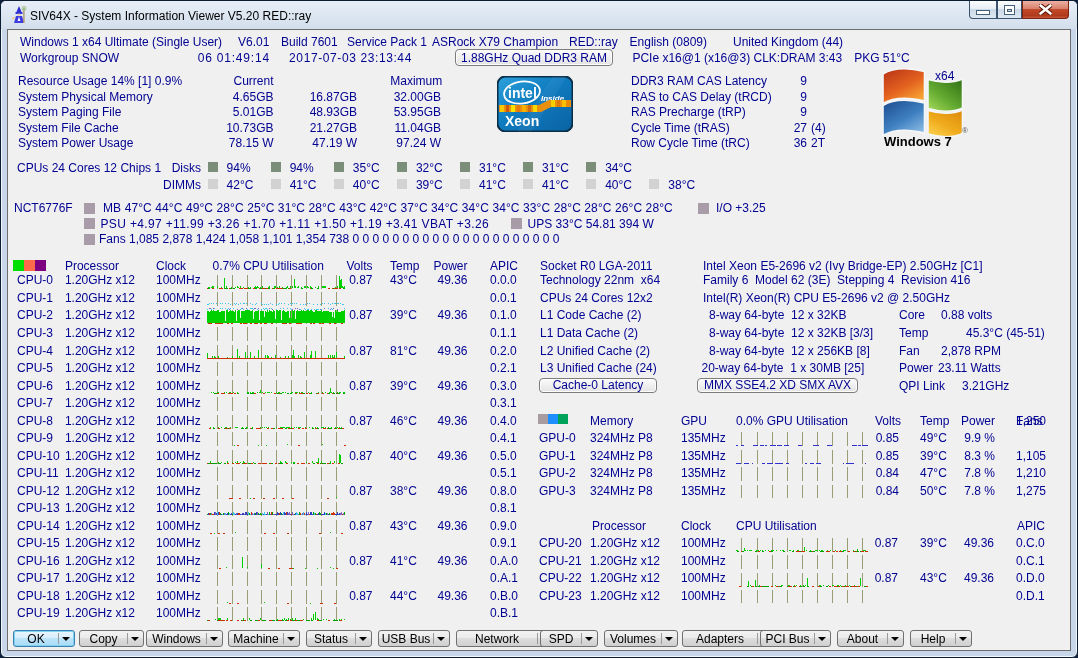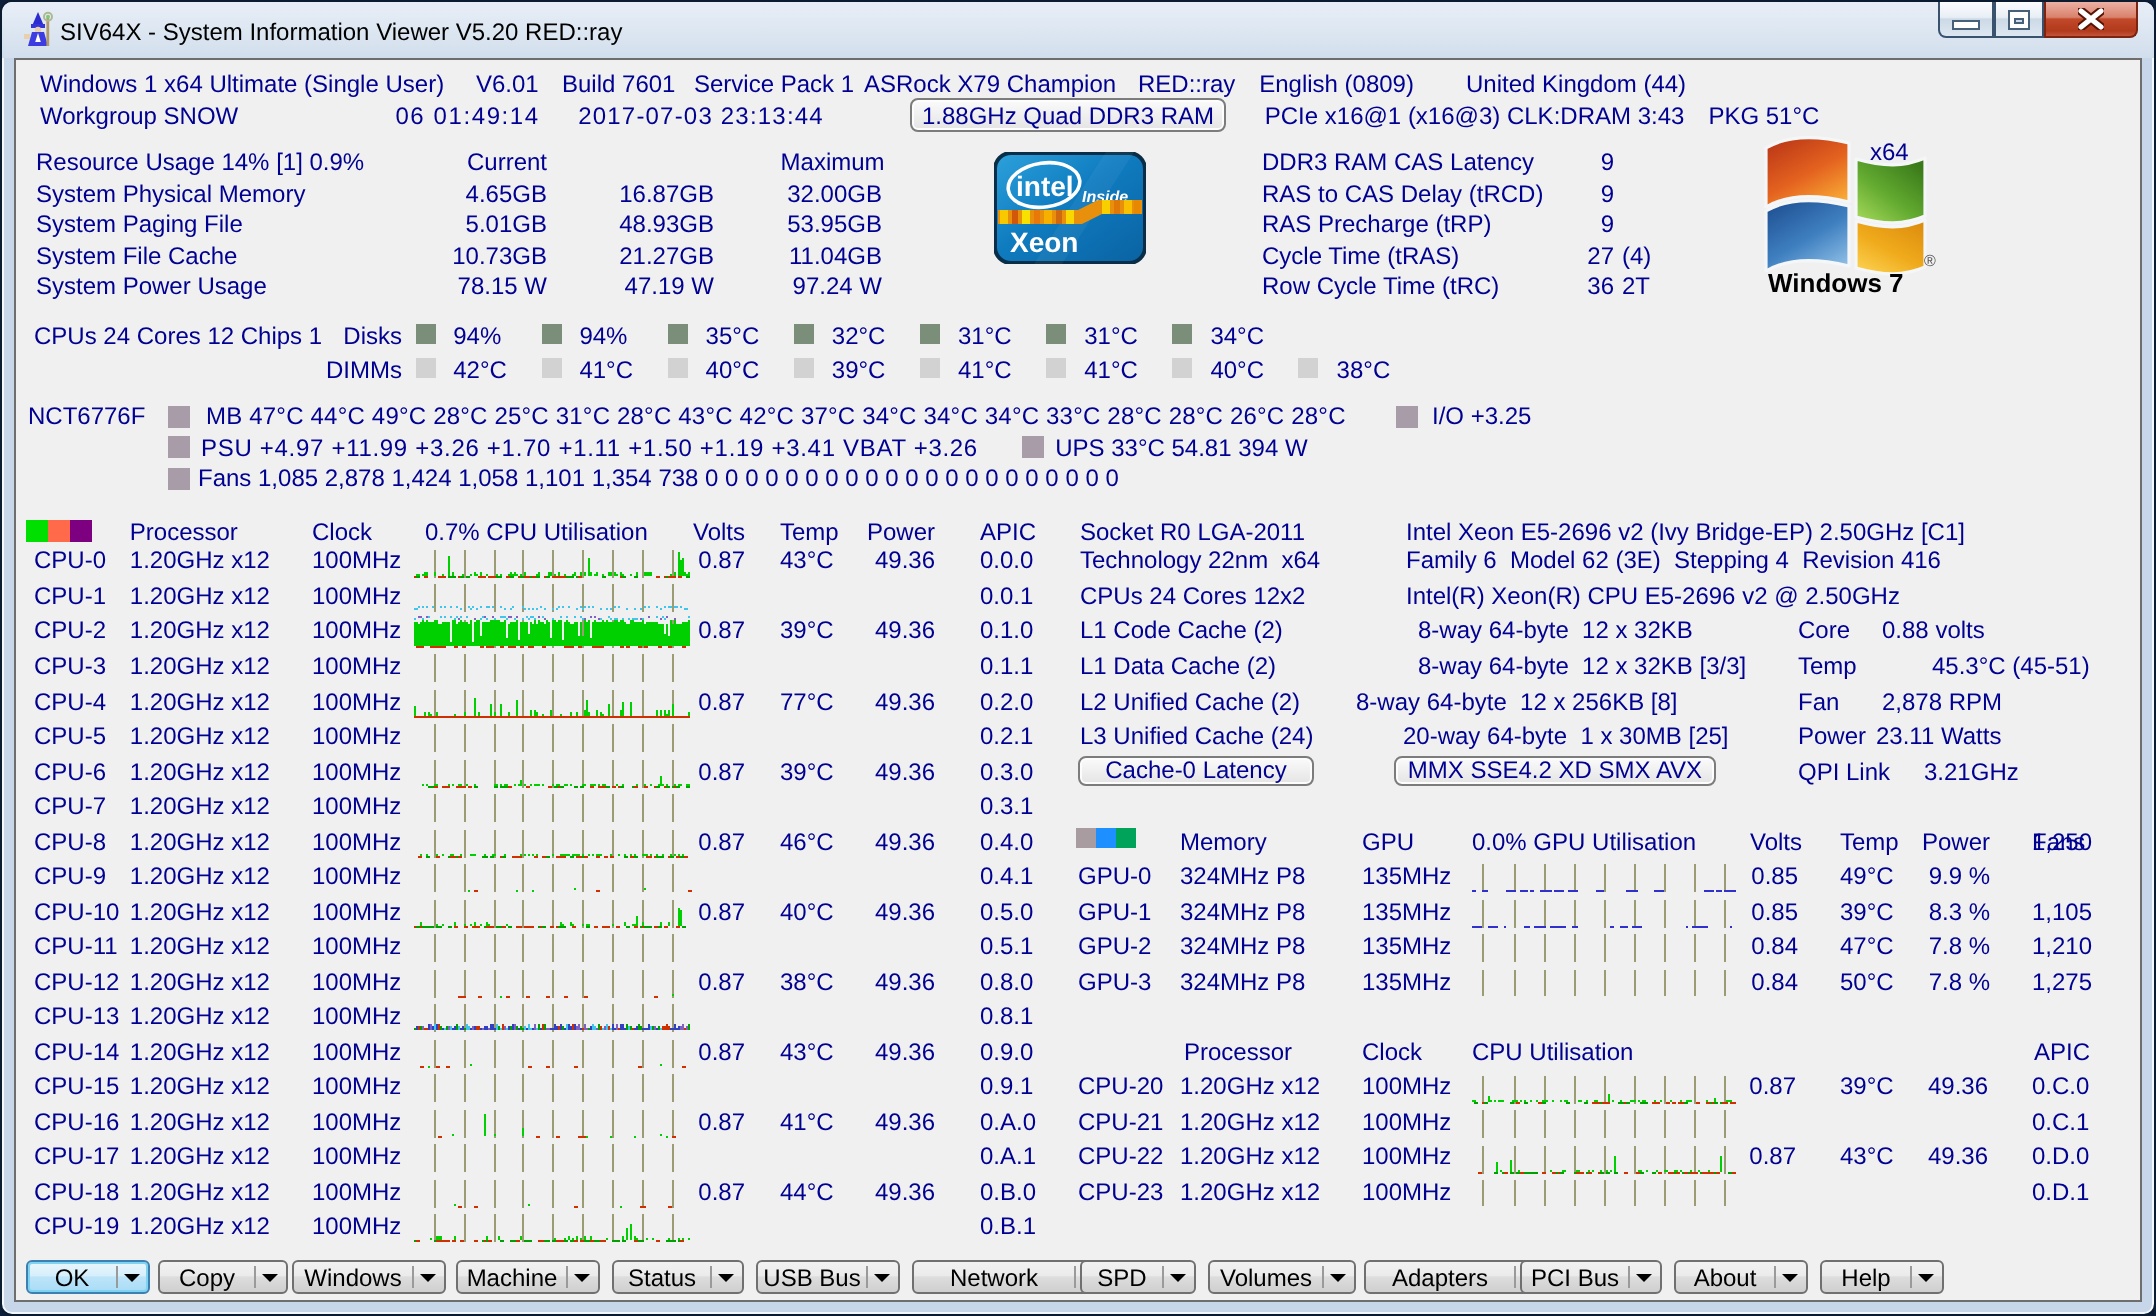--- a/index.html
+++ b/index.html
@@ -233,21 +233,21 @@
 <div class="t r" style="left:422.5px;top:308.4px;width:45px;">49.36</div>
 <div class="t" style="left:490px;top:308.4px;">0.1.0</div>
 <div class="t" style="left:17px;top:326.0px;">CPU-3</div>
 <div class="t" style="left:64.9px;top:326.0px;">1.20GHz x12</div>
 <div class="t" style="left:156px;top:326.0px;">100MHz</div>
 <div class="t" style="left:490px;top:326.0px;">0.1.1</div>
 <div class="t" style="left:17px;top:343.5px;">CPU-4</div>
 <div class="t" style="left:64.9px;top:343.5px;">1.20GHz x12</div>
 <div class="t" style="left:156px;top:343.5px;">100MHz</div>
 <div class="t r" style="left:332.5px;top:343.5px;width:40px;">0.87</div>
-<div class="t" style="left:390px;top:343.5px;">77°C</div>
+<div class="t" style="left:390px;top:343.5px;">81°C</div>
 <div class="t r" style="left:422.5px;top:343.5px;width:45px;">49.36</div>
 <div class="t" style="left:490px;top:343.5px;">0.2.0</div>
 <div class="t" style="left:17px;top:361.0px;">CPU-5</div>
 <div class="t" style="left:64.9px;top:361.0px;">1.20GHz x12</div>
 <div class="t" style="left:156px;top:361.0px;">100MHz</div>
 <div class="t" style="left:490px;top:361.0px;">0.2.1</div>
 <div class="t" style="left:17px;top:378.5px;">CPU-6</div>
 <div class="t" style="left:64.9px;top:378.5px;">1.20GHz x12</div>
 <div class="t" style="left:156px;top:378.5px;">100MHz</div>
 <div class="t r" style="left:332.5px;top:378.5px;width:40px;">0.87</div>
@@ -332,21 +332,21 @@
 <div class="t" style="left:703px;top:290.9px;">Intel(R) Xeon(R) CPU E5-2696 v2 @ 2.50GHz</div>
 <div class="t" style="left:540px;top:308.4px;">L1 Code Cache (2)</div>
 <div class="t" style="left:709px;top:308.4px;">8-way 64-byte  12 x 32KB</div>
 <div class="t" style="left:899px;top:308.4px;">Core</div>
 <div class="t" style="left:941px;top:308.4px;">0.88 volts</div>
 <div class="t" style="left:540px;top:326.0px;">L1 Data Cache (2)</div>
 <div class="t" style="left:709px;top:326.0px;">8-way 64-byte  12 x 32KB [3/3]</div>
 <div class="t" style="left:899px;top:326.0px;">Temp</div>
 <div class="t" style="left:966px;top:326.0px;">45.3°C (45-51)</div>
 <div class="t" style="left:540px;top:343.5px;">L2 Unified Cache (2)</div>
-<div class="t" style="left:678px;top:343.5px;text-align:center;">8-way 64-byte  12 x 256KB [8]</div>
+<div class="t" style="left:709px;top:343.5px;text-align:center;">8-way 64-byte  12 x 256KB [8]</div>
 <div class="t" style="left:899px;top:343.5px;">Fan</div>
 <div class="t" style="left:941px;top:343.5px;">2,878 RPM</div>
 <div class="t" style="left:540px;top:361.0px;">L3 Unified Cache (24)</div>
 <div class="t" style="left:701.5px;top:361.0px;">20-way 64-byte  1 x 30MB [25]</div>
 <div class="t" style="left:899px;top:361.0px;">Power</div>
 <div class="t" style="left:938px;top:361.0px;">23.11 Watts</div>
 <div class="obtn" style="left:539px;top:378.1px;width:118px;height:15px;line-height:13px;"><span>Cache-0 Latency</span></div>
 <div class="obtn" style="left:697px;top:378.1px;width:161px;height:15px;line-height:13px;"><span>MMX SSE4.2 XD SMX AVX</span></div>
 <div class="t" style="left:899px;top:378.5px;">QPI Link</div>
 <div class="t" style="left:962px;top:378.5px;">3.21GHz</div>

